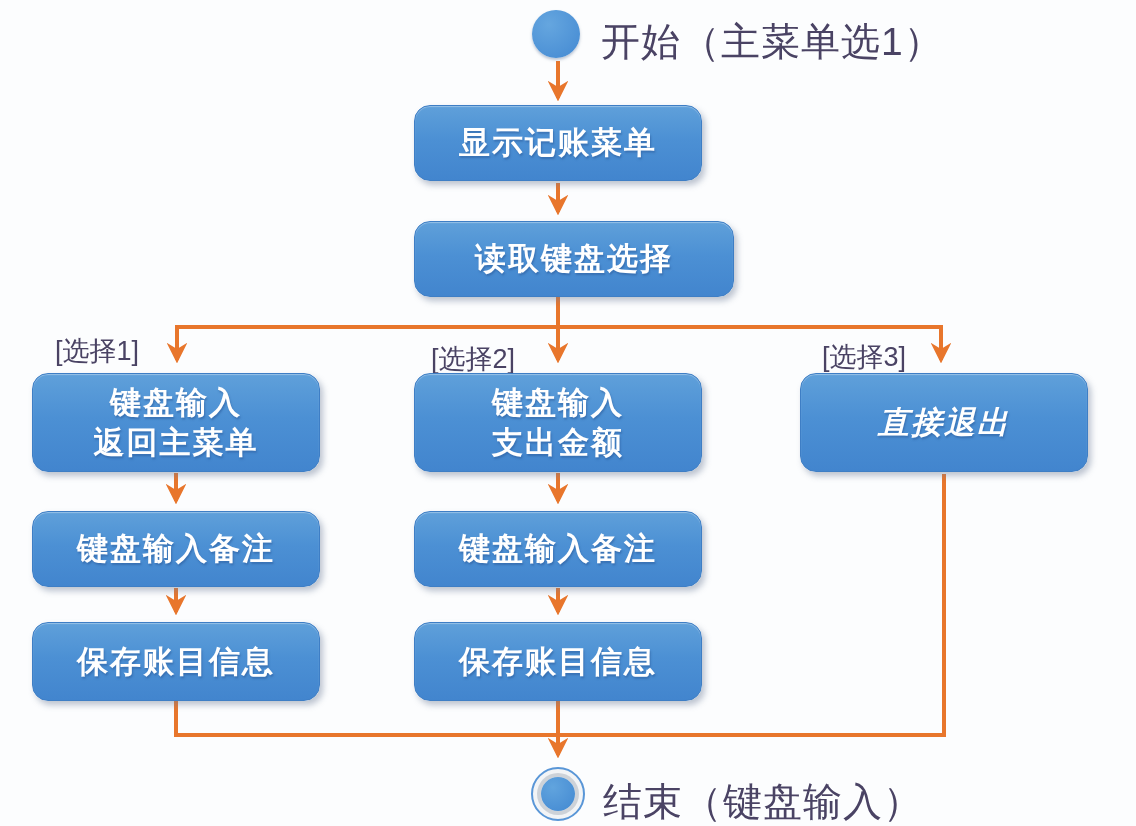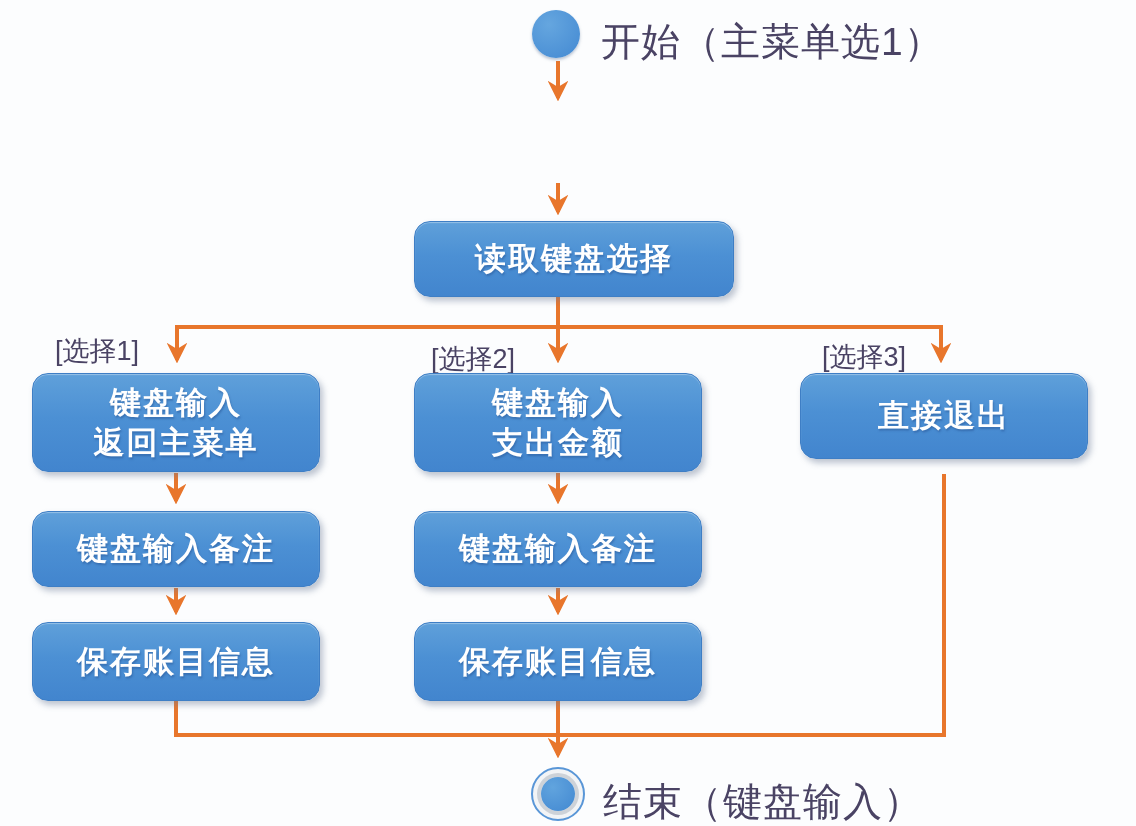--- a/index.html
+++ b/index.html
@@ -67,40 +67,43 @@
     <path class="edge" d="M558,473 V501" marker-end="url(#ah)"></path>
     <path class="edge" d="M176,588 V612" marker-end="url(#ah)"></path>
     <path class="edge" d="M558,588 V612" marker-end="url(#ah)"></path>
     <path class="edge" d="M176,701 V735 H944 V474"></path>
     <path class="edge" d="M558,701 V755" marker-end="url(#ah)"></path>
   </svg>
 
   <div class="start-circle"></div>
   <div class="term-label" style="left:601px; top:15px;">开始（主菜单选1）</div>
 
+  <div class="node" style="left:414px; top:105px; width:288px; height:76px;">
+    <span>显示记账菜单</span>
+  </div>
 
   <div class="node" style="left:414px; top:221px; width:320px; height:76px;">
     <span>读取键盘选择</span>
   </div>
 
   <div class="branch-label" style="left:55px; top:333px;">[选择1]</div>
   <div class="branch-label" style="left:431px; top:341px;">[选择2]</div>
   <div class="branch-label" style="left:822px; top:339px;">[选择3]</div>
 
   <div class="node" style="left:32px; top:373px; width:288px; height:99px;">
     <span>键盘输入</span>
     <span>返回主菜单</span>
   </div>
 
   <div class="node" style="left:414px; top:373px; width:288px; height:99px;">
     <span>键盘输入</span>
     <span>支出金额</span>
   </div>
 
-  <div class="node" style="left:800px; top:373px; width:288px; height:86px;">
+  <div class="node" style="left:800px; top:373px; width:288px; height:99px;font-style:italic;">
     <span>直接退出</span>
   </div>
 
   <div class="node" style="left:32px; top:511px; width:288px; height:76px;">
     <span>键盘输入备注</span>
   </div>
 
   <div class="node" style="left:414px; top:511px; width:288px; height:76px;">
     <span>键盘输入备注</span>
   </div>

